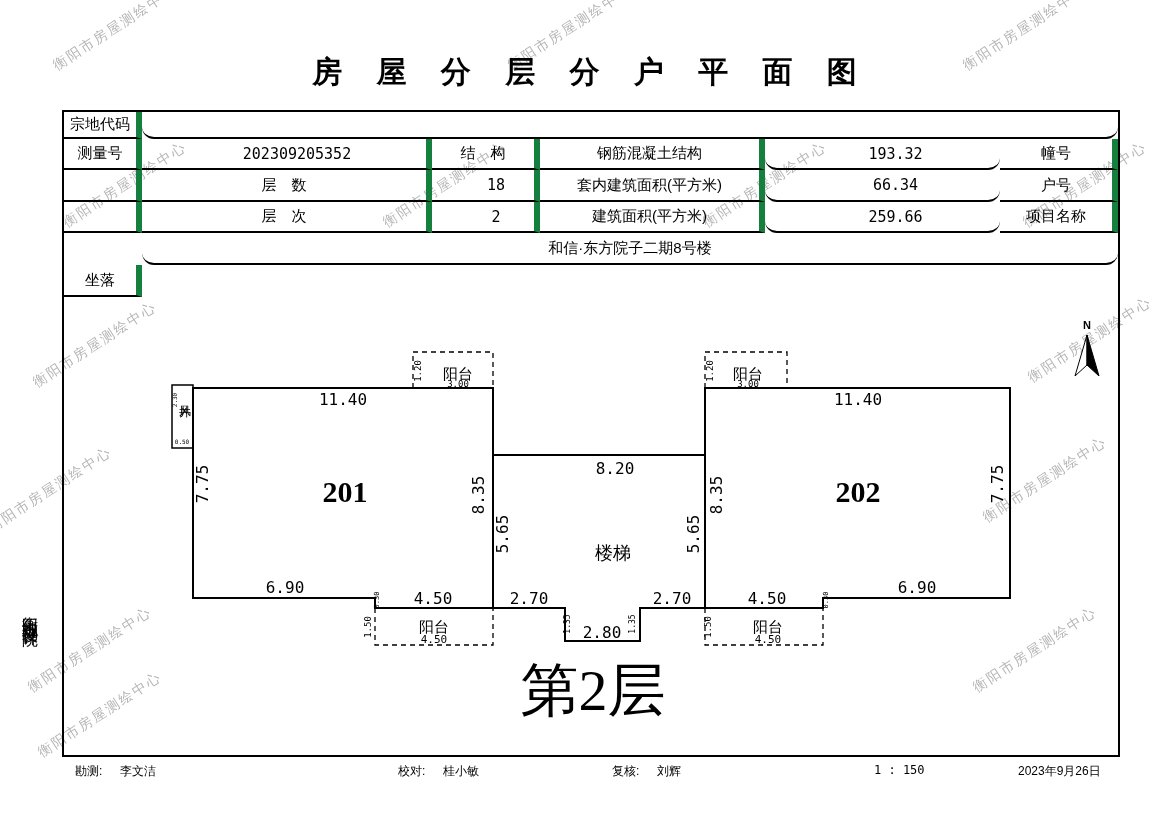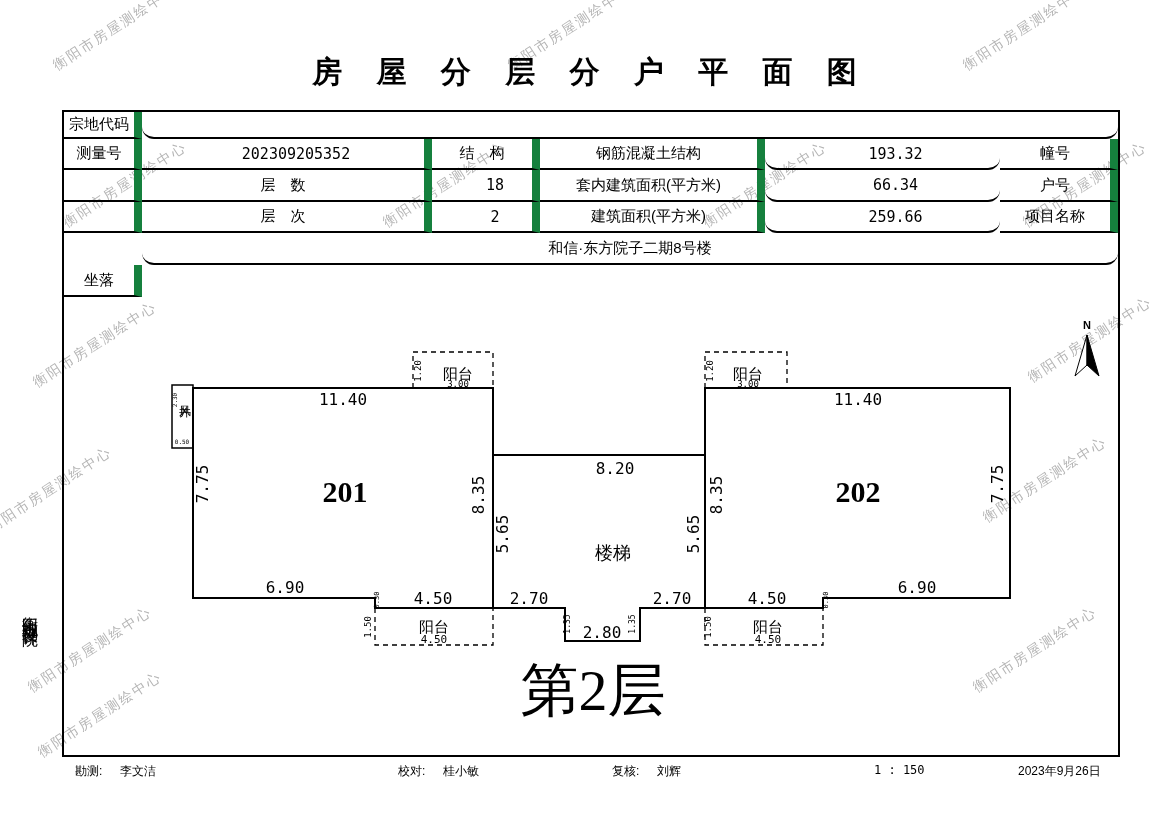--- a/index.html
+++ b/index.html
@@ -8,21 +8,21 @@
   
   .wm{position:absolute;width:170px;height:18px;color:#b5b5b5;font-size:14px;letter-spacing:2px;
       white-space:nowrap;transform:rotate(-33deg);pointer-events:none;text-align:center;}
   
   .title{position:absolute;left:62px;top:52px;width:1058px;text-align:center;
          font-size:30px;font-weight:bold;letter-spacing:13px;}
   
   .frame{position:absolute;left:62px;top:110px;width:1054px;height:643px;border:2px solid #000;}
   .grid{display:grid;grid-template-columns:78px 290px 108px 225px 235px 1fr;
         grid-template-rows:27px 31px 32px 31px 32px 32px;width:1054px;}
-  .cell{border-right:8px solid #15803d;border-bottom:2px solid #000;display:flex;
+  .cell{border-right:6px solid #15803d;border-bottom:2px solid #000;display:flex;
         align-items:center;justify-content:center;font-size:15px;overflow:hidden;white-space:nowrap;}
   .cell.noR{border-right:none;border-radius:12px;}
   .mono{font-family:"DejaVu Sans Mono","Liberation Mono",monospace;padding-left:26px;}
   .span5{grid-column:2 / span 5;}
   
   .plan{position:absolute;left:62px;top:297px;}
   text{fill:#000;}
   .dim{font-family:"DejaVu Sans Mono","Liberation Mono",monospace;}
   .cjk{font-family:"Liberation Sans","DejaVu Sans",sans-serif;}
   .srf{font-family:"Liberation Serif","DejaVu Serif",serif;}

